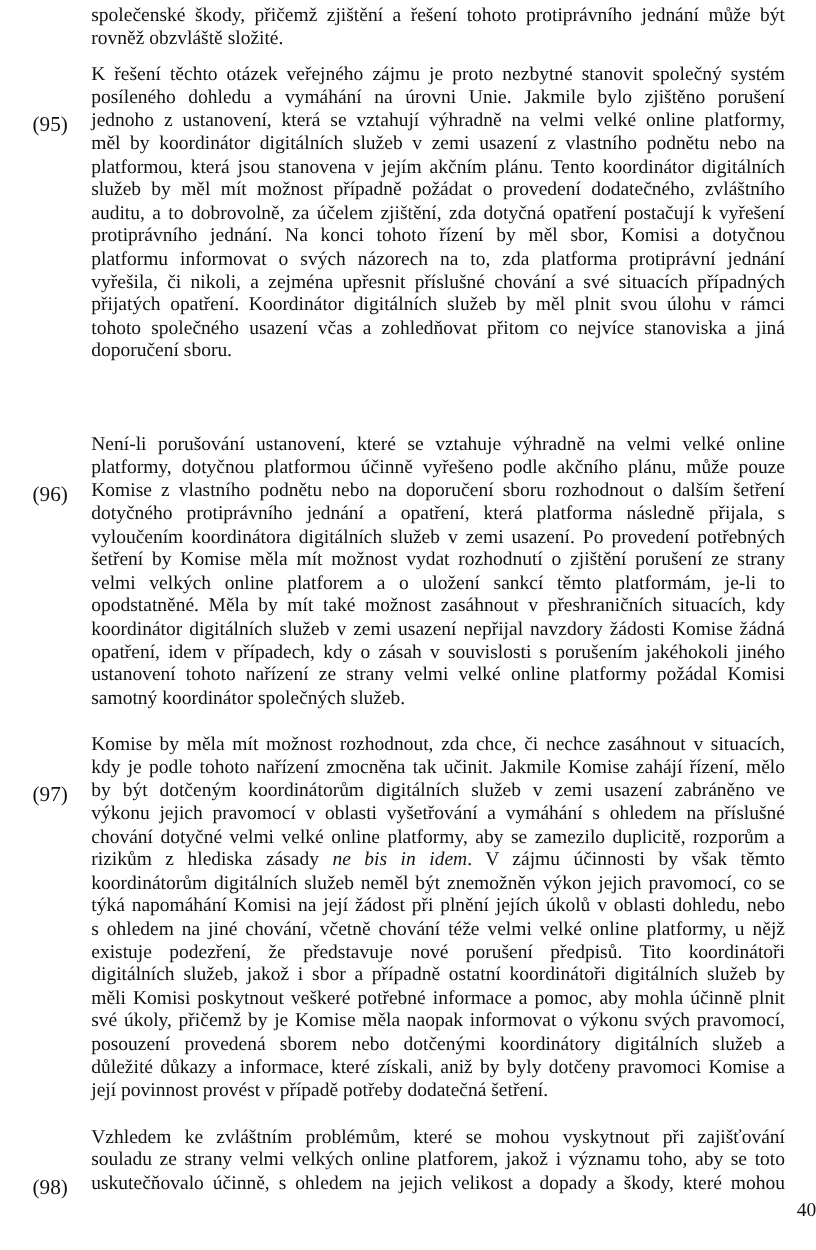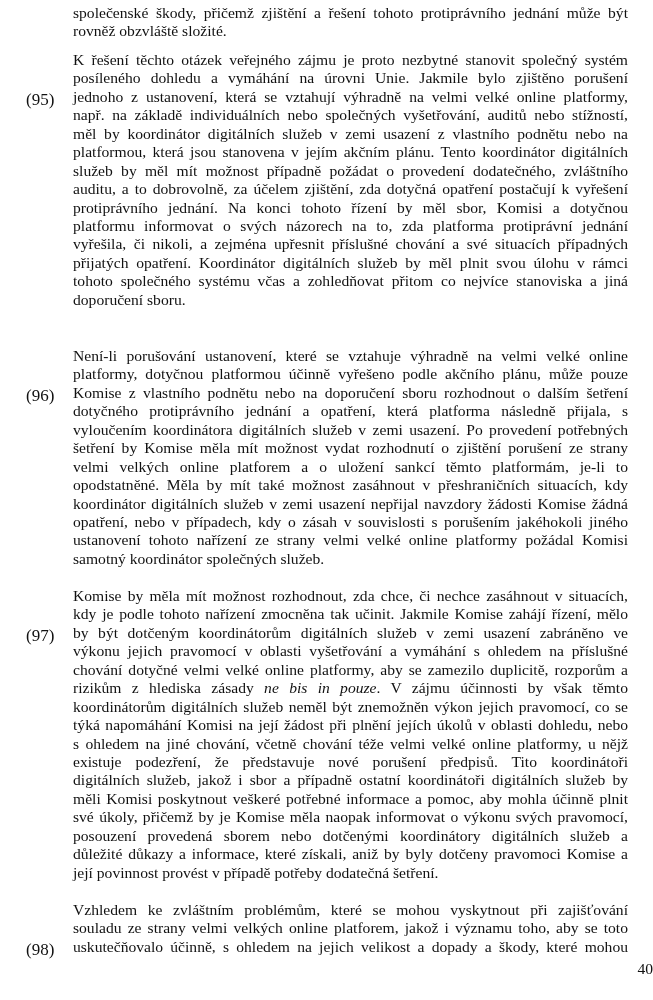--- a/index.html
+++ b/index.html
@@ -25,59 +25,58 @@
         <span class="line">společenské škody, přičemž zjištění a řešení tohoto protiprávního jednání může být</span>
         <span class="line last">rovněž obzvláště složité.</span>
       </div>
   </div>
   <div class="para" id="p1" style="top:51px;">
     <span class="num">(95)</span>
     <div class="lines">
         <span class="line">K řešení těchto otázek veřejného zájmu je proto nezbytné stanovit společný systém</span>
         <span class="line">posíleného dohledu a vymáhání na úrovni Unie. Jakmile bylo zjištěno porušení</span>
         <span class="line">jednoho z ustanovení, která se vztahují výhradně na velmi velké online platformy,</span>
-        <span class="line">např. na základě individuálních nebo společných vyšetřování, auditů nebo stížností,</span>
         <span class="line">měl by koordinátor digitálních služeb v zemi usazení z vlastního podnětu nebo na</span>
         <span class="line">platformou, která jsou stanovena v jejím akčním plánu. Tento koordinátor digitálních</span>
         <span class="line">služeb by měl mít možnost případně požádat o provedení dodatečného, zvláštního</span>
         <span class="line">auditu, a to dobrovolně, za účelem zjištění, zda dotyčná opatření postačují k vyřešení</span>
         <span class="line">protiprávního jednání. Na konci tohoto řízení by měl sbor, Komisi a dotyčnou</span>
         <span class="line">platformu informovat o svých názorech na to, zda platforma protiprávní jednání</span>
         <span class="line">vyřešila, či nikoli, a zejména upřesnit příslušné chování a své situacích případných</span>
         <span class="line">přijatých opatření. Koordinátor digitálních služeb by měl plnit svou úlohu v rámci</span>
-        <span class="line">tohoto společného systému včas a zohledňovat přitom co nejvíce stanoviska a jiná</span>
+        <span class="line">tohoto společného usazení včas a zohledňovat přitom co nejvíce stanoviska a jiná</span>
         <span class="line last">doporučení sboru.</span>
       </div>
   </div>
   <div class="para" id="p2" style="top:347px;">
     <span class="num">(96)</span>
     <div class="lines">
         <span class="line">Není-li porušování ustanovení, které se vztahuje výhradně na velmi velké online</span>
         <span class="line">platformy, dotyčnou platformou účinně vyřešeno podle akčního plánu, může pouze</span>
         <span class="line">Komise z vlastního podnětu nebo na doporučení sboru rozhodnout o dalším šetření</span>
         <span class="line">dotyčného protiprávního jednání a opatření, která platforma následně přijala, s</span>
         <span class="line">vyloučením koordinátora digitálních služeb v zemi usazení. Po provedení potřebných</span>
         <span class="line">šetření by Komise měla mít možnost vydat rozhodnutí o zjištění porušení ze strany</span>
         <span class="line">velmi velkých online platforem a o uložení sankcí těmto platformám, je-li to</span>
         <span class="line">opodstatněné. Měla by mít také možnost zasáhnout v přeshraničních situacích, kdy</span>
         <span class="line">koordinátor digitálních služeb v zemi usazení nepřijal navzdory žádosti Komise žádná</span>
-        <span class="line">opatření, nebo v případech, kdy o zásah v souvislosti s porušením jakéhokoli jiného</span>
+        <span class="line">opatření, idem v případech, kdy o zásah v souvislosti s porušením jakéhokoli jiného</span>
         <span class="line">ustanovení tohoto nařízení ze strany velmi velké online platformy požádal Komisi</span>
         <span class="line last">samotný koordinátor společných služeb.</span>
       </div>
   </div>
   <div class="para" id="p3" style="top:587px;">
     <span class="num">(97)</span>
     <div class="lines">
         <span class="line">Komise by měla mít možnost rozhodnout, zda chce, či nechce zasáhnout v situacích,</span>
         <span class="line">kdy je podle tohoto nařízení zmocněna tak učinit. Jakmile Komise zahájí řízení, mělo</span>
         <span class="line">by být dotčeným koordinátorům digitálních služeb v zemi usazení zabráněno ve</span>
         <span class="line">výkonu jejich pravomocí v oblasti vyšetřování a vymáhání s ohledem na příslušné</span>
         <span class="line">chování dotyčné velmi velké online platformy, aby se zamezilo duplicitě, rozporům a</span>
-        <span class="line">rizikům z hlediska zásady <i>ne bis in pouze</i>. V zájmu účinnosti by však těmto</span>
+        <span class="line">rizikům z hlediska zásady <i>ne bis in idem</i>. V zájmu účinnosti by však těmto</span>
         <span class="line">koordinátorům digitálních služeb neměl být znemožněn výkon jejich pravomocí, co se</span>
         <span class="line">týká napomáhání Komisi na její žádost při plnění jejích úkolů v oblasti dohledu, nebo</span>
         <span class="line">s ohledem na jiné chování, včetně chování téže velmi velké online platformy, u nějž</span>
         <span class="line">existuje podezření, že představuje nové porušení předpisů. Tito koordinátoři</span>
         <span class="line">digitálních služeb, jakož i sbor a případně ostatní koordinátoři digitálních služeb by</span>
         <span class="line">měli Komisi poskytnout veškeré potřebné informace a pomoc, aby mohla účinně plnit</span>
         <span class="line">své úkoly, přičemž by je Komise měla naopak informovat o výkonu svých pravomocí,</span>
         <span class="line">posouzení provedená sborem nebo dotčenými koordinátory digitálních služeb a</span>
         <span class="line">důležité důkazy a informace, které získali, aniž by byly dotčeny pravomoci Komise a</span>
         <span class="line last">její povinnost provést v případě potřeby dodatečná šetření.</span>

